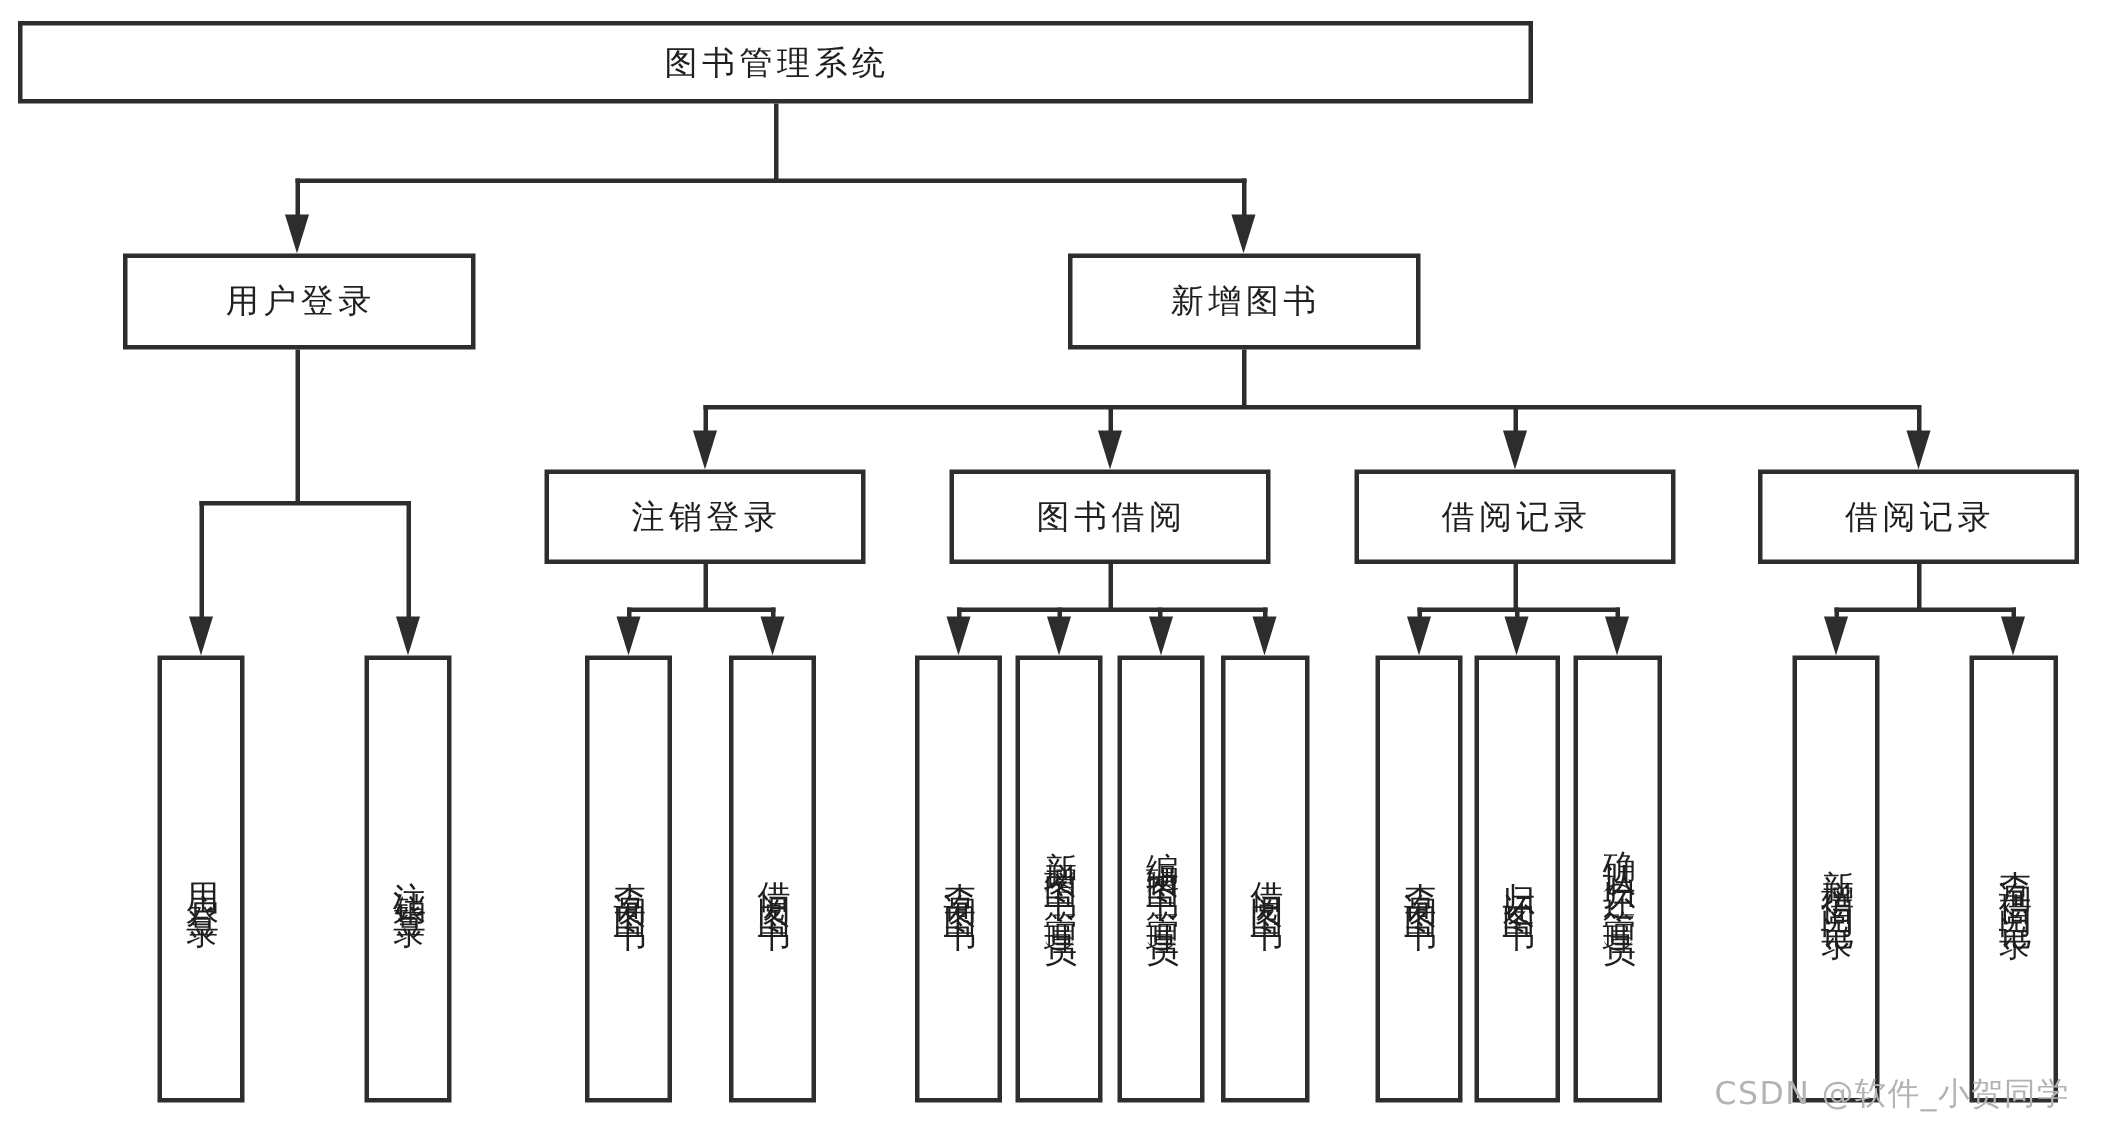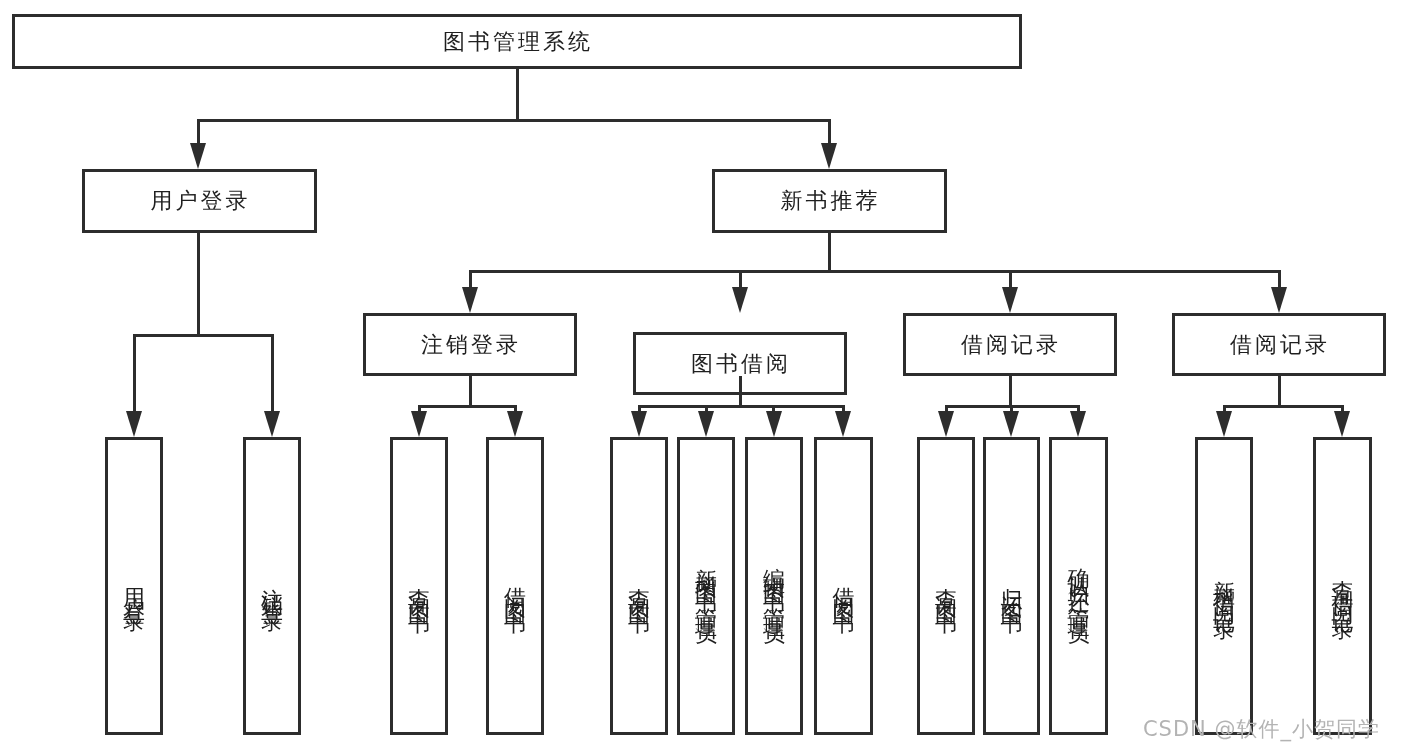--- a/index.html
+++ b/index.html
@@ -33,21 +33,21 @@
   <div class="hline" style="left:197px;top:119px;width:634px"></div>
   <div class="vline" style="left:197px;top:119px;height:28px"></div>
   <div class="arr" style="left:190px;top:143px"></div>
   <div class="vline" style="left:828px;top:119px;height:28px"></div>
   <div class="arr" style="left:821px;top:143px"></div>
 
   <div class="box hbox" style="left:82px;top:169px;width:235px;height:64px">
     <span>用户登录</span>
   </div>
   <div class="box hbox" style="left:712px;top:169px;width:235px;height:64px">
-    <span>新书推荐</span>
+    <span>新增图书</span>
   </div>
 
   <div class="vline" style="left:197px;top:233px;height:103px"></div>
   <div class="hline" style="left:133px;top:334px;width:141px"></div>
   <div class="vline" style="left:133px;top:334px;height:80px"></div>
   <div class="arr" style="left:126px;top:411px"></div>
   <div class="vline" style="left:271px;top:334px;height:80px"></div>
   <div class="arr" style="left:264px;top:411px"></div>
 
   <div class="vline" style="left:828px;top:233px;height:39px"></div>
@@ -57,21 +57,21 @@
   <div class="vline" style="left:739px;top:270px;height:20px"></div>
   <div class="arr" style="left:732px;top:287px"></div>
   <div class="vline" style="left:1009px;top:270px;height:20px"></div>
   <div class="arr" style="left:1002px;top:287px"></div>
   <div class="vline" style="left:1278px;top:270px;height:20px"></div>
   <div class="arr" style="left:1271px;top:287px"></div>
 
   <div class="box hbox" style="left:363px;top:313px;width:214px;height:63px">
     <span>注销登录</span>
   </div>
-  <div class="box hbox" style="left:633px;top:332px;width:214px;height:63px">
+  <div class="box hbox" style="left:633px;top:313px;width:214px;height:63px">
     <span>图书借阅</span>
   </div>
   <div class="box hbox" style="left:903px;top:313px;width:214px;height:63px">
     <span>借阅记录</span>
   </div>
   <div class="box hbox" style="left:1172px;top:313px;width:214px;height:63px">
     <span>借阅记录</span>
   </div>
 
   <div class="vline" style="left:469px;top:376px;height:31px"></div>

